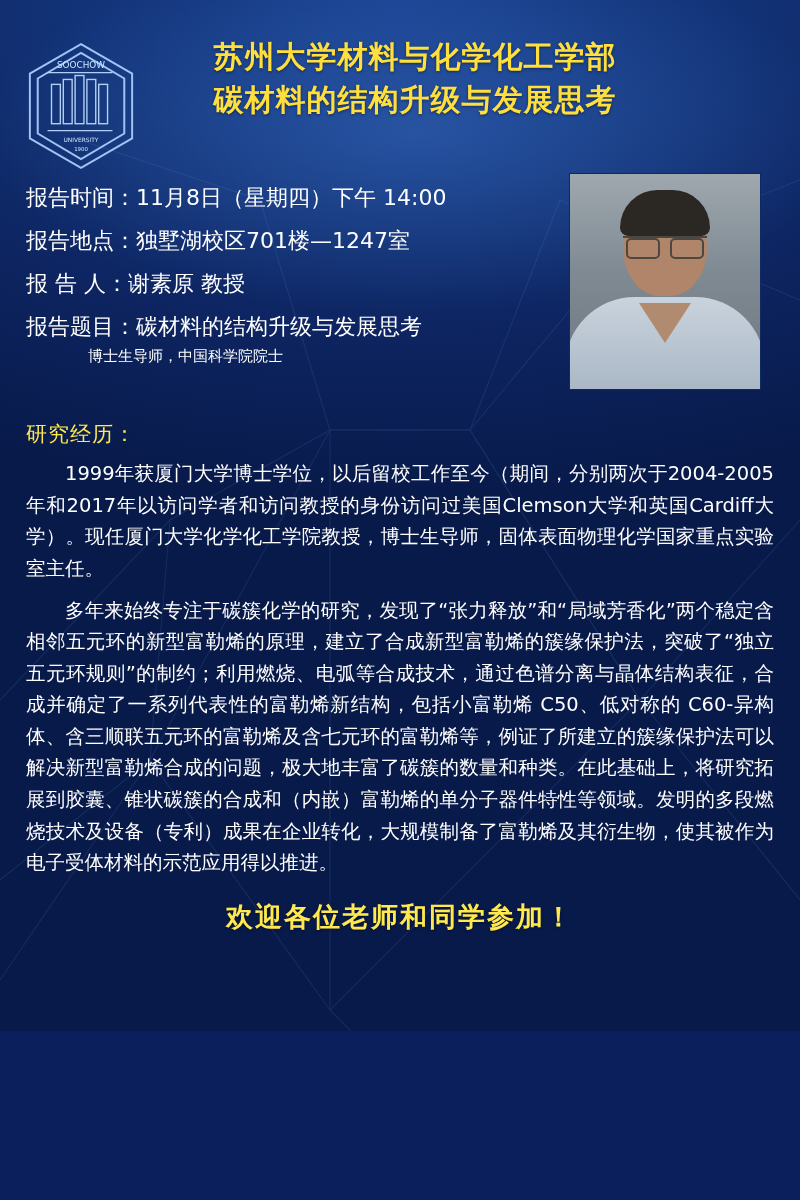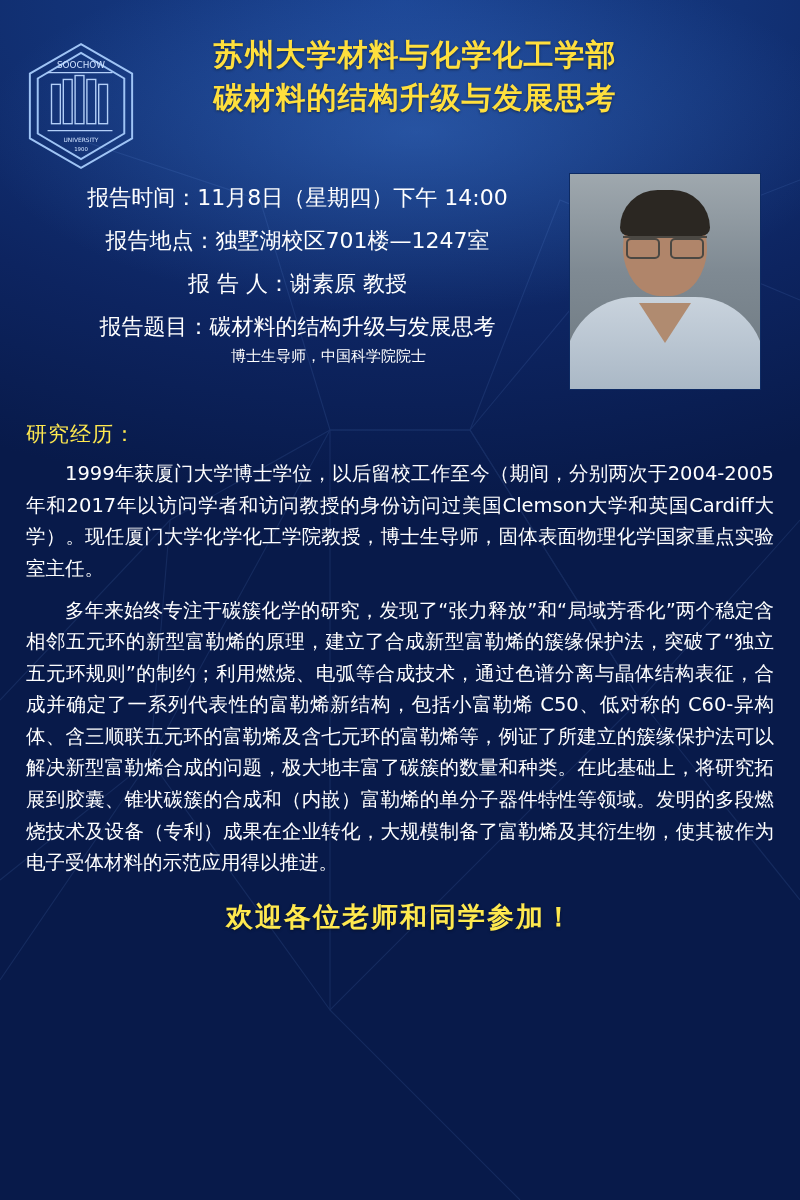--- a/index.html
+++ b/index.html
@@ -9,21 +9,21 @@
   body {
     width: 800px;
     height: 1200px;
     overflow: hidden;
     font-family: "Liberation Serif", serif;
     background: #0a1f5c;
   }
   .poster {
     position: relative;
     width: 800px;
-    height: 1200px;
+    height: 1031px;
     background:
       radial-gradient(ellipse 900px 500px at 50% 0%, #19418f 0%, #123276 38%, #0d2460 68%, #081a4a 100%),
       linear-gradient(180deg, #123b86 0%, #0f2f72 30%, #0b2358 65%, #061641 100%);
     overflow: hidden;
   }
   
   .bg-lines {
     position: absolute;
     inset: 0;
     pointer-events: none;
@@ -50,39 +50,38 @@
     width: 118px;
     height: 132px;
   }
   .title-block {
     width: 100%;
     text-align: center;
     padding-left: 40px;
     padding-right: 10px;
   }
   .title-line {
-    font-family: Liberation Mono, monospace;
+    font-family: Liberation Sans, sans-serif;
     font-weight: bold;
     color: #ffdf3d;
     font-size: 30px;
     line-height: 1.42;
     letter-spacing: 1px;
     text-shadow: 0 1px 3px rgba(0,0,0,0.45);
   }
   .title-line.l3 { font-size: 29px; }
 
   
   .info-wrap {
     position: relative;
     margin-top: 48px;
     padding-left: 26px;
     padding-right: 33px;
     display: flex;
     align-items: flex-start;
-    text-align: center;
   }
   .info-list {
     flex: 1 1 auto;
     padding-top: 8px;
   }
   .info-row {
     color: #ffffff;
     font-size: 22px;
     line-height: 1.95;
     white-space: nowrap;

